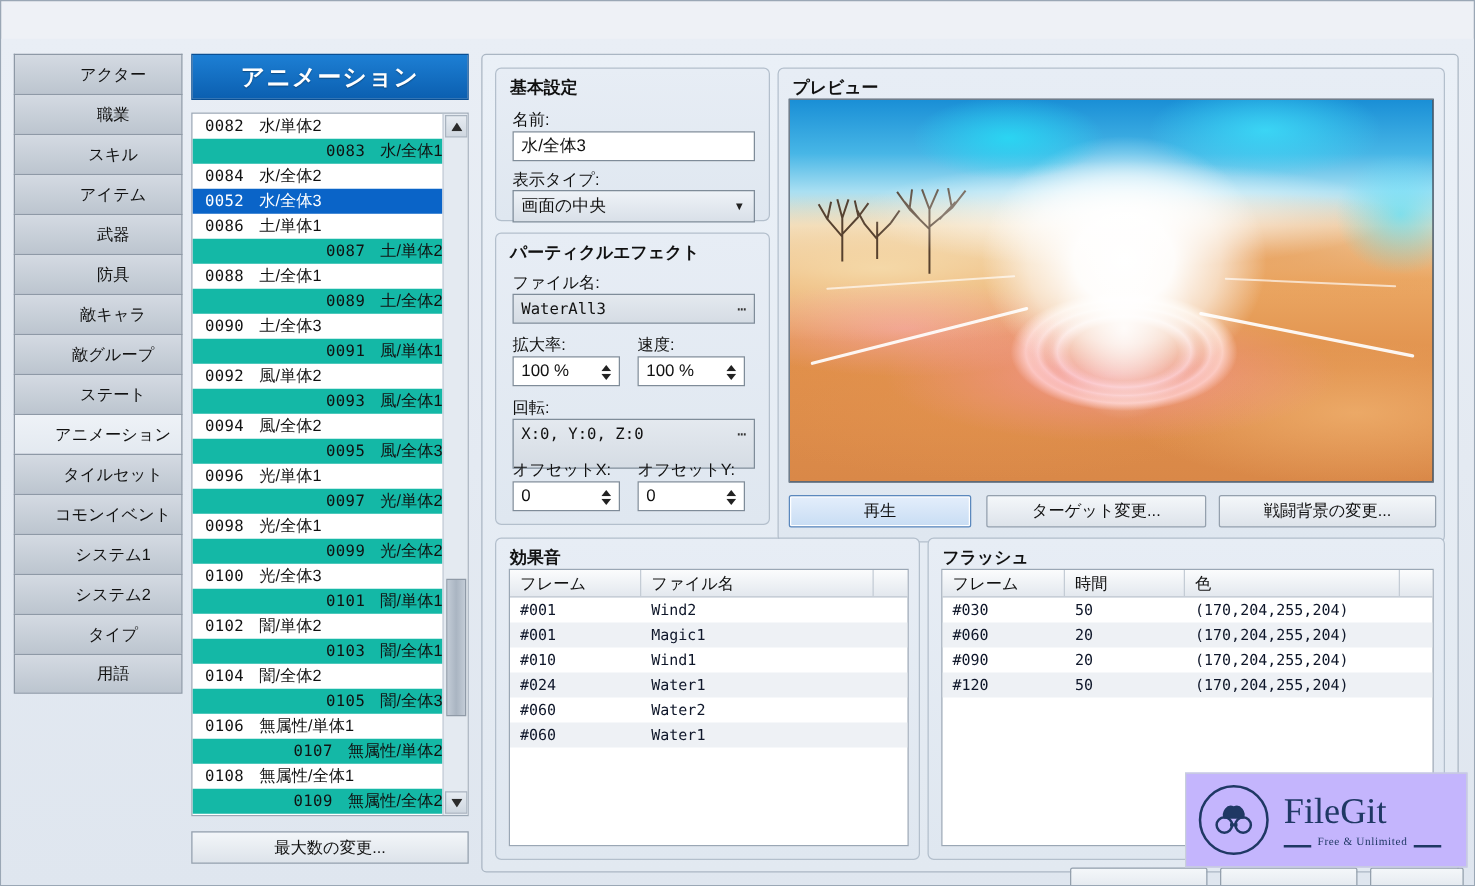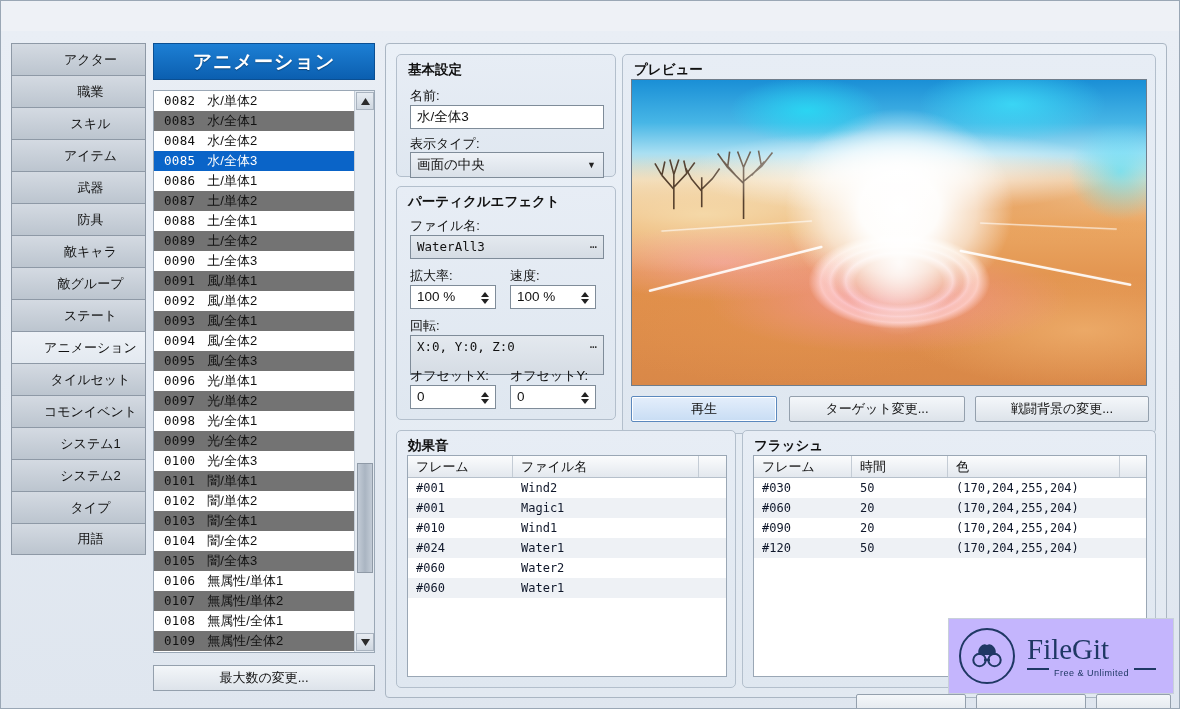--- a/index.html
+++ b/index.html
@@ -89,21 +89,21 @@
     overflow: hidden;
   }
   .list-rows { position: absolute; left: 0; top: 0; width: 200px; }
   .list-row {
     height: 20px; line-height: 20px;
     padding-left: 10px;
     font-family: "DejaVu Sans Mono", monospace;
     font-size: 12.5px; color: #111;
     white-space: nowrap; cursor: pointer;
   }
-  .list-row.alt { background: #737373; }
+  .list-row.alt { background: #14b8a6; text-align: right; }
   .list-row.sel { background: #0a64c8; color: #ffffff; }
   .list-row .num { letter-spacing: .3px; }
   .list-row .nm { margin-left: 12px; font-family: "Liberation Sans", sans-serif; font-size: 13px; }
 
   
   #list-scroll {
     position: absolute; right: 0; top: 0;
     width: 20px; height: 561px;
     background: #e4eaf1;
     border-left: 1px solid #c3ccd6;
@@ -270,24 +270,24 @@
     display: flex; align-items: center; justify-content: center;
     flex: 0 0 auto;
   }
   #wm-text { margin-left: 12px; }
   #wm-title {
     font-family: "Liberation Serif", serif;
     font-size: 29px; color: #1f3864; line-height: 1;
   }
   #wm-sub {
     margin-top: 4px;
-    font-family: Liberation Sans, sans-serif;
+    font-family: Liberation Serif, serif;
     font-size: 9px; color: #1f3864;
     letter-spacing: .5px;
-    display: flex; align-items: flex-start; gap: 5px;
+    display: flex; align-items: flex-end; gap: 5px;
   }
   #wm-sub .ln { display:inline-block; width: 22px; height: 2px; background: #1f3864; }
 
   
   .bottom-btn {
     position: absolute; bottom: -8px; height: 24px;
     background: linear-gradient(180deg,#f4f7fa 0%,#dde3ea 100%);
     border: 1px solid #94a0ad; border-radius: 2px;
   }
 </style>
@@ -351,21 +351,21 @@
     </div>
 
     <div id="list-panel">
       <div id="list-header">アニメーション</div>
 
       <div id="list-box">
         <div class="list-rows" id="list-rows">
             <div class="list-row"><span class="num">0082</span><span class="nm">水/単体2</span></div>
             <div class="list-row alt"><span class="num">0083</span><span class="nm">水/全体1</span></div>
             <div class="list-row"><span class="num">0084</span><span class="nm">水/全体2</span></div>
-            <div class="list-row sel"><span class="num">0085</span><span class="nm">水/全体3</span></div>
+            <div class="list-row sel"><span class="num">0052</span><span class="nm">水/全体3</span></div>
             <div class="list-row"><span class="num">0086</span><span class="nm">土/単体1</span></div>
             <div class="list-row alt"><span class="num">0087</span><span class="nm">土/単体2</span></div>
             <div class="list-row"><span class="num">0088</span><span class="nm">土/全体1</span></div>
             <div class="list-row alt"><span class="num">0089</span><span class="nm">土/全体2</span></div>
             <div class="list-row"><span class="num">0090</span><span class="nm">土/全体3</span></div>
             <div class="list-row alt"><span class="num">0091</span><span class="nm">風/単体1</span></div>
             <div class="list-row"><span class="num">0092</span><span class="nm">風/単体2</span></div>
             <div class="list-row alt"><span class="num">0093</span><span class="nm">風/全体1</span></div>
             <div class="list-row"><span class="num">0094</span><span class="nm">風/全体2</span></div>
             <div class="list-row alt"><span class="num">0095</span><span class="nm">風/全体3</span></div>

